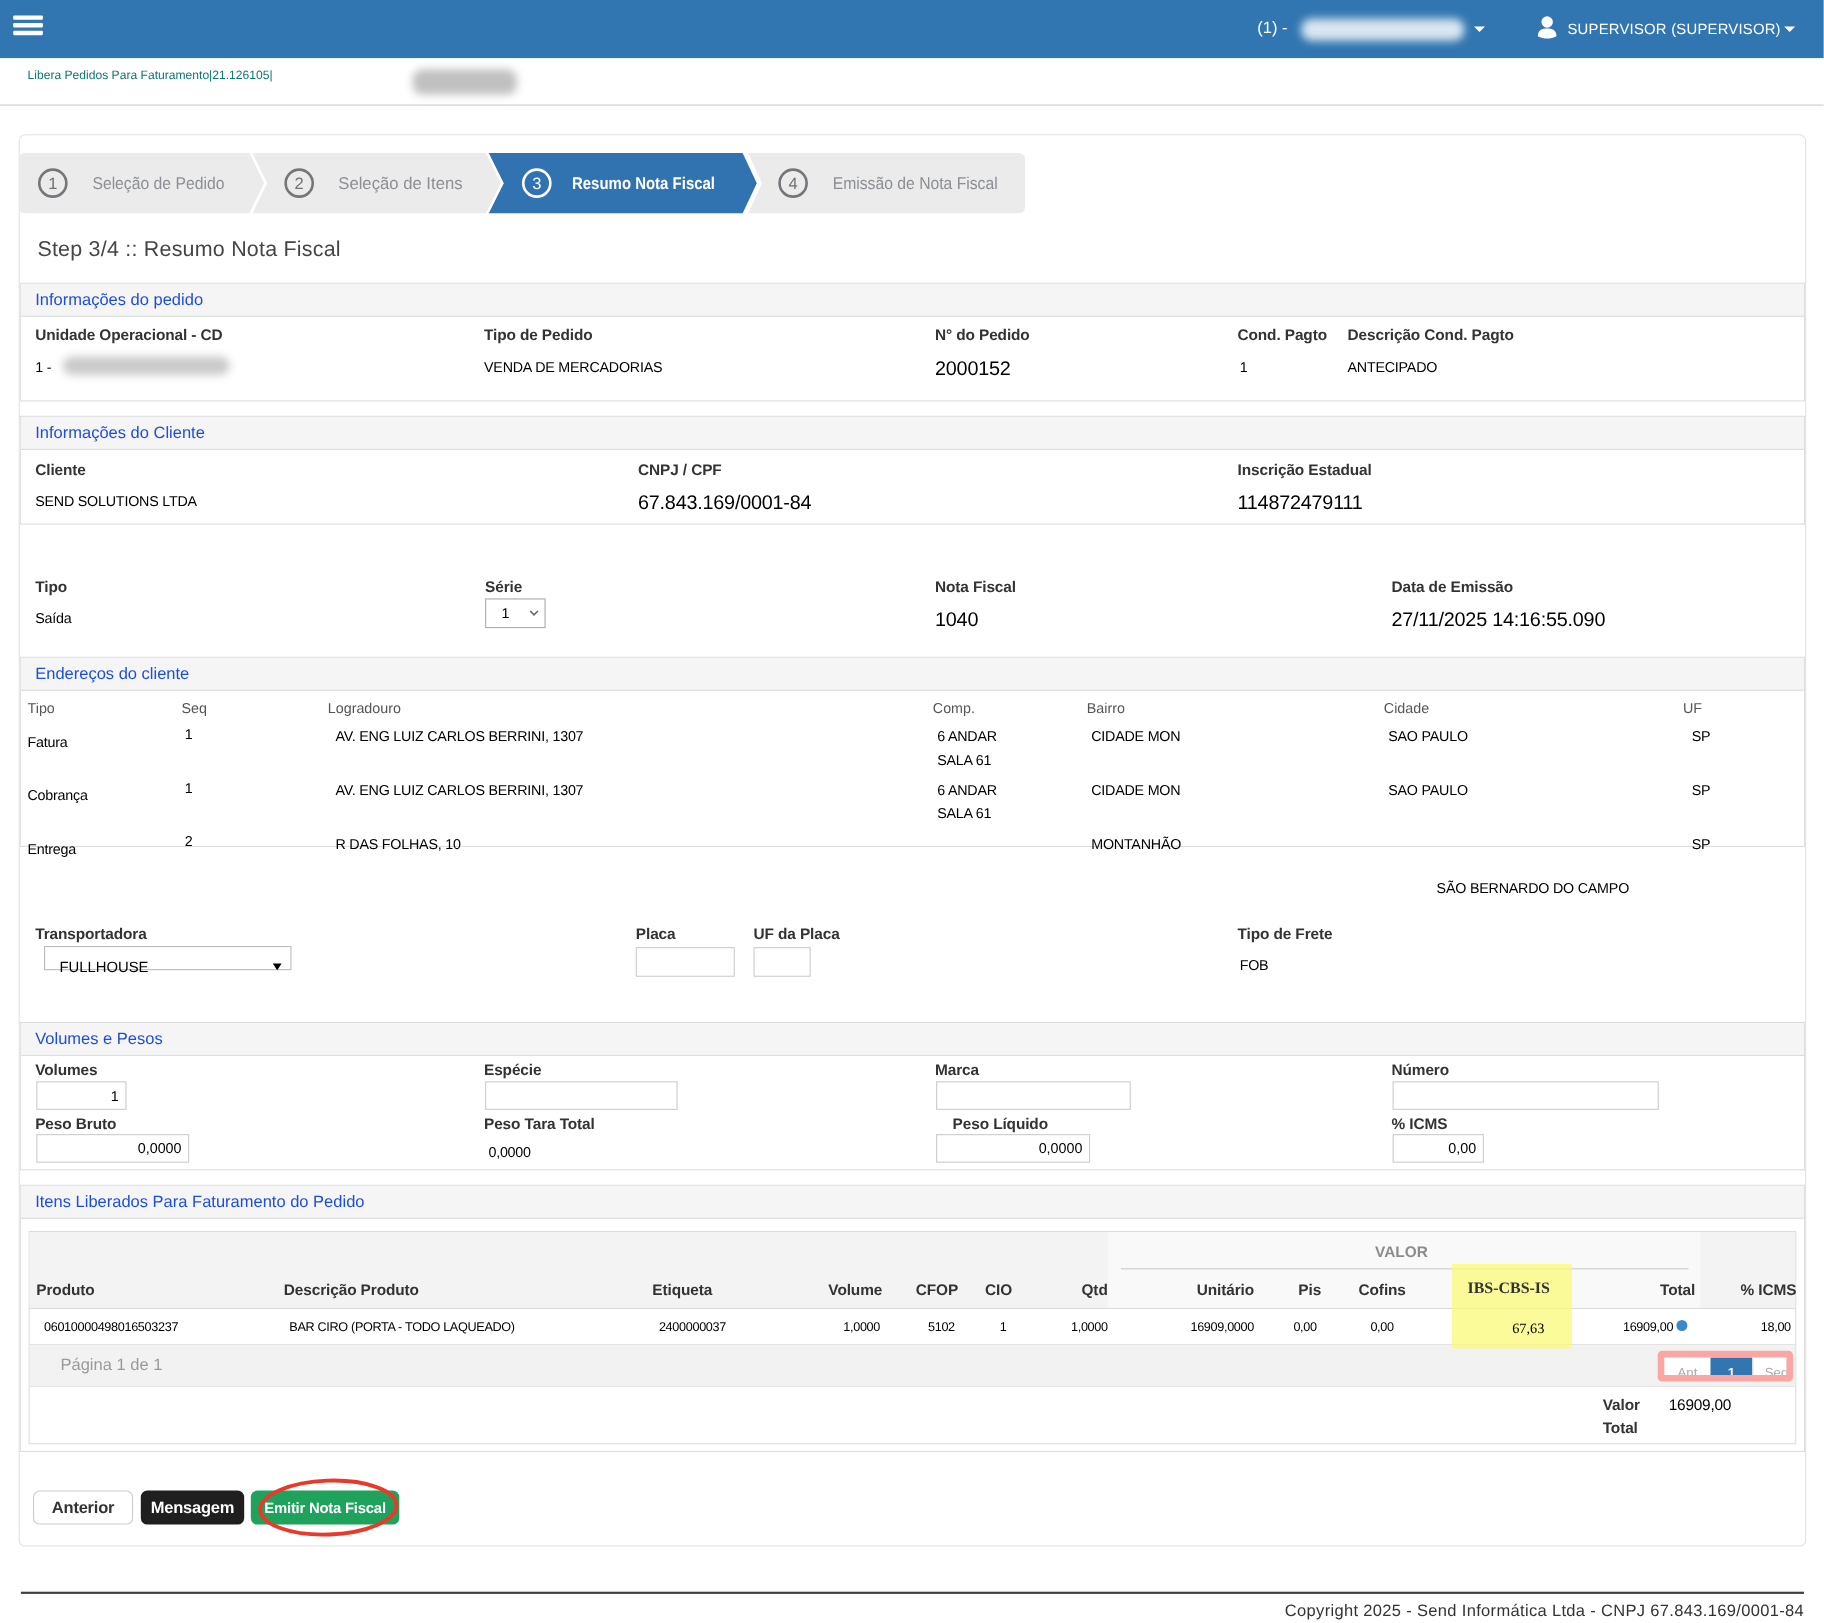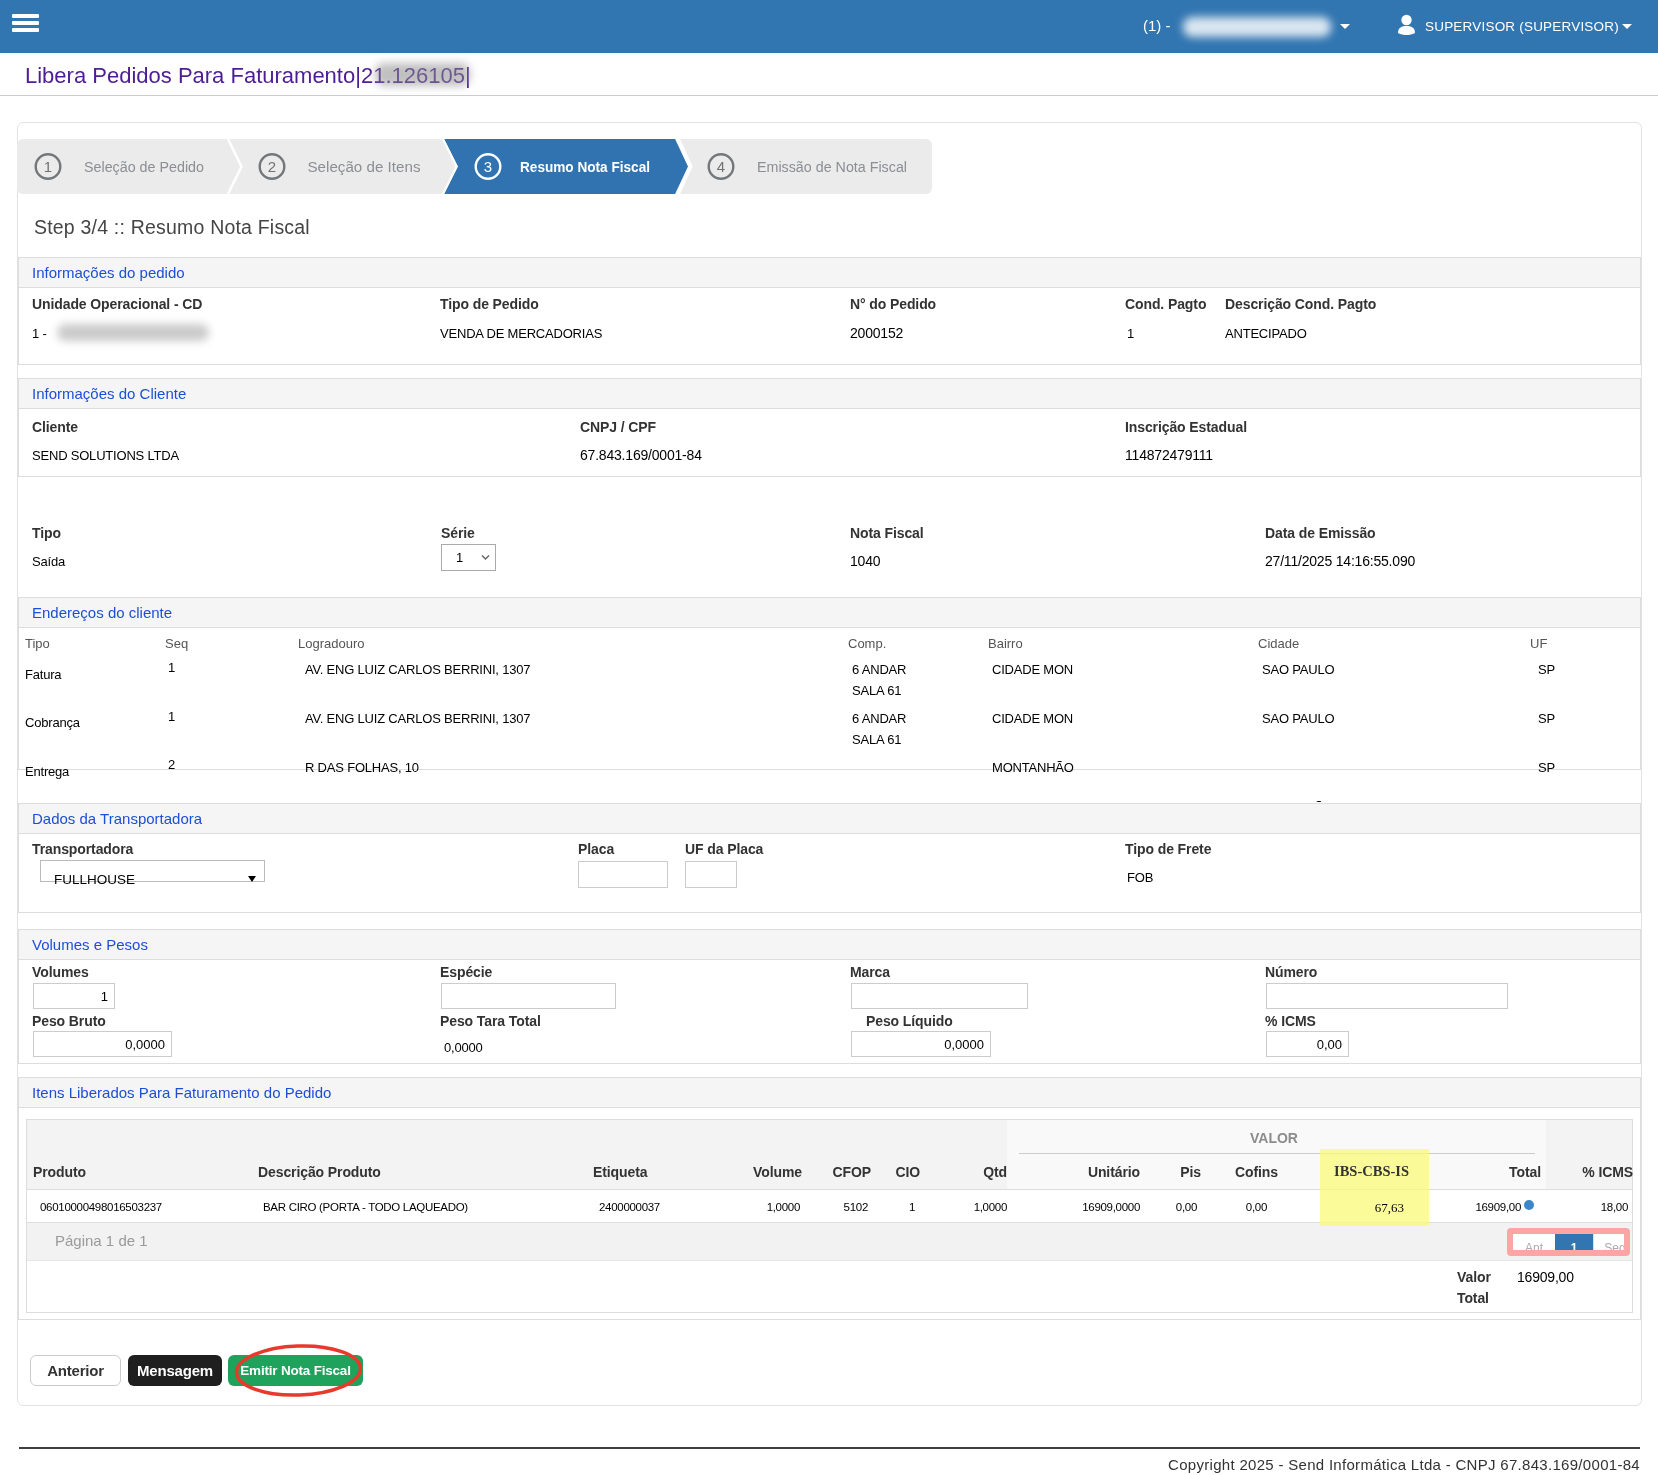--- a/index.html
+++ b/index.html
@@ -14,21 +14,21 @@
 .blurblock { border-radius:9px; filter:blur(4px); }
 
 #crumb { position:absolute; left:0; top:53px; width:1658px; height:43px; background:#fff; border-bottom:1px solid #ccc; }
 
 #card { position:absolute; left:17px; top:122px; width:1625px; height:1284px; background:#fff; border:1px solid #e2e2e2; border-radius:6px; }
 
 .panel { position:absolute; left:18px; width:1623px; border:1px solid #ddd; background:#fff; }
 .phead { height:30px; background:#f5f5f5; border-bottom:1px solid #ddd; font-size:15px; color:#1d4ed8; line-height:30px; padding-left:13px; }
 .lb { position:absolute; font-size:14px; font-weight:bold; color:#333; white-space:nowrap; letter-spacing:-0.1px; }
 .vl { position:absolute; font-size:13px; color:#000; white-space:nowrap; letter-spacing:-0.2px; }
-.vn { position:absolute; font-size:14px; color:#000; white-space:nowrap; letter-spacing:-0.2px; }
+.vn { position:absolute; font-size:18px; color:#000; white-space:nowrap; letter-spacing:-0.2px; }
 .gh { position:absolute; font-size:13px; color:#555; white-space:nowrap; }
 .inp { position:absolute; border:1px solid #ccc; background:#fff; font-size:13px; color:#000; }
 .inp span { position:absolute; right:6px; top:50%; transform:translateY(-50%); }
 
 .btn { position:absolute; font-size:15px; font-weight:bold; text-align:center; border-radius:6px; letter-spacing:-0.2px; }
 
 #foot-line { position:absolute; left:19px; top:1447px; width:1621px; border-top:2px solid #3f3f3f; }
 #foot-txt { position:absolute; right:18px; top:1456px; font-size:15px; color:#333; letter-spacing:0.3px; }
 </style>
 </head>
@@ -44,21 +44,21 @@
     <div class="abs caret-w" style="left:1340px; top:24px;"></div>
     <svg class="abs" style="left:1396px; top:14px;" width="21" height="22" viewBox="0 0 21 22">
       <circle cx="10.5" cy="6" r="5.2" fill="#fff"></circle>
       <path d="M2 19 C2 13.5 6 12 10.5 12 C15 12 19 13.5 19 19 C13.5 21.8 7.5 21.8 2 19 Z" fill="#fff"></path>
     </svg>
     <div class="abs tb-txt" style="left:1425px; top:19px; font-size:13.5px; letter-spacing:0.2px;">SUPERVISOR (SUPERVISOR)</div>
     <div class="abs caret-w" style="left:1622px; top:24px;"></div>
   </div>
 
   <div id="crumb">
-    <div class="abs" style="left:25px; top:10px; font-size:22px; color:#4c1d95;">Libera Pedidos Para Faturamento|21.126105|</div>
+    <div class="abs" style="left:25px; top:10px; font-size:11px; color:#0f766e;">Libera Pedidos Para Faturamento|21.126105|</div>
     <div class="abs blurblock" style="left:375px; top:10px; width:95px; height:23px; background:rgba(140,140,140,0.55);"></div>
   </div>
 
   <div id="card"></div>
 
   <svg class="abs" style="left:17px; top:139px;" width="915" height="55" viewBox="0 0 915 55">
     <rect x="0" y="0" width="915" height="55" rx="6" fill="#ebebeb"></rect>
     <polygon points="427,0 658,0 671,27.5 658,55 427,55 441,27.5" fill="#3173b0"></polygon>
     <polyline points="211,0 224.5,27.5 211,55" fill="none" stroke="#fff" stroke-width="2.5"></polyline>
     <polyline points="425.5,-1 439.5,27.5 425.5,56" fill="none" stroke="#fff" stroke-width="2.2"></polyline>
@@ -147,23 +147,20 @@
   <div class="vl" style="left:1262px; top:711px;">SAO PAULO</div>
   <div class="vl" style="left:1538px; top:711px;">SP</div>
 
   <div class="vl" style="left:25px; top:764px;">Entrega</div>
   <div class="vl" style="left:168px; top:757px;">2</div>
   <div class="vl" style="left:305px; top:760px;">R DAS FOLHAS, 10</div>
   <div class="vl" style="left:992px; top:760px;">MONTANHÃO</div>
   <div class="vl" style="left:1262px; top:800px;margin-left:44px;">SÃO BERNARDO DO CAMPO</div>
   <div class="vl" style="left:1538px; top:760px;">SP</div>
 
-  <div class="panel" style="top:803px; height:110px;">
-    <div class="phead">Dados da Transportadora</div>
-  </div>
   <div class="lb" style="left:32px; top:841px;">Transportadora</div>
   <div class="lb" style="left:578px; top:841px;">Placa</div>
   <div class="lb" style="left:685px; top:841px;">UF da Placa</div>
   <div class="lb" style="left:1125px; top:841px;">Tipo de Frete</div>
   <div class="abs" style="left:40px; top:860px; width:225px; height:22px; border:1px solid #bbb; background:#fff;">
     <span style="position:absolute; left:13px; top:11px; font-size:13.5px;">FULLHOUSE</span>
     <div style="position:absolute; right:8px; top:15px; width:0; height:0; border-left:4.5px solid transparent; border-right:4.5px solid transparent; border-top:6px solid #000;"></div>
   </div>
   <div class="inp" style="left:578px; top:861px; width:90px; height:27px;"></div>
   <div class="inp" style="left:685px; top:861px; width:52px; height:27px;"></div>

